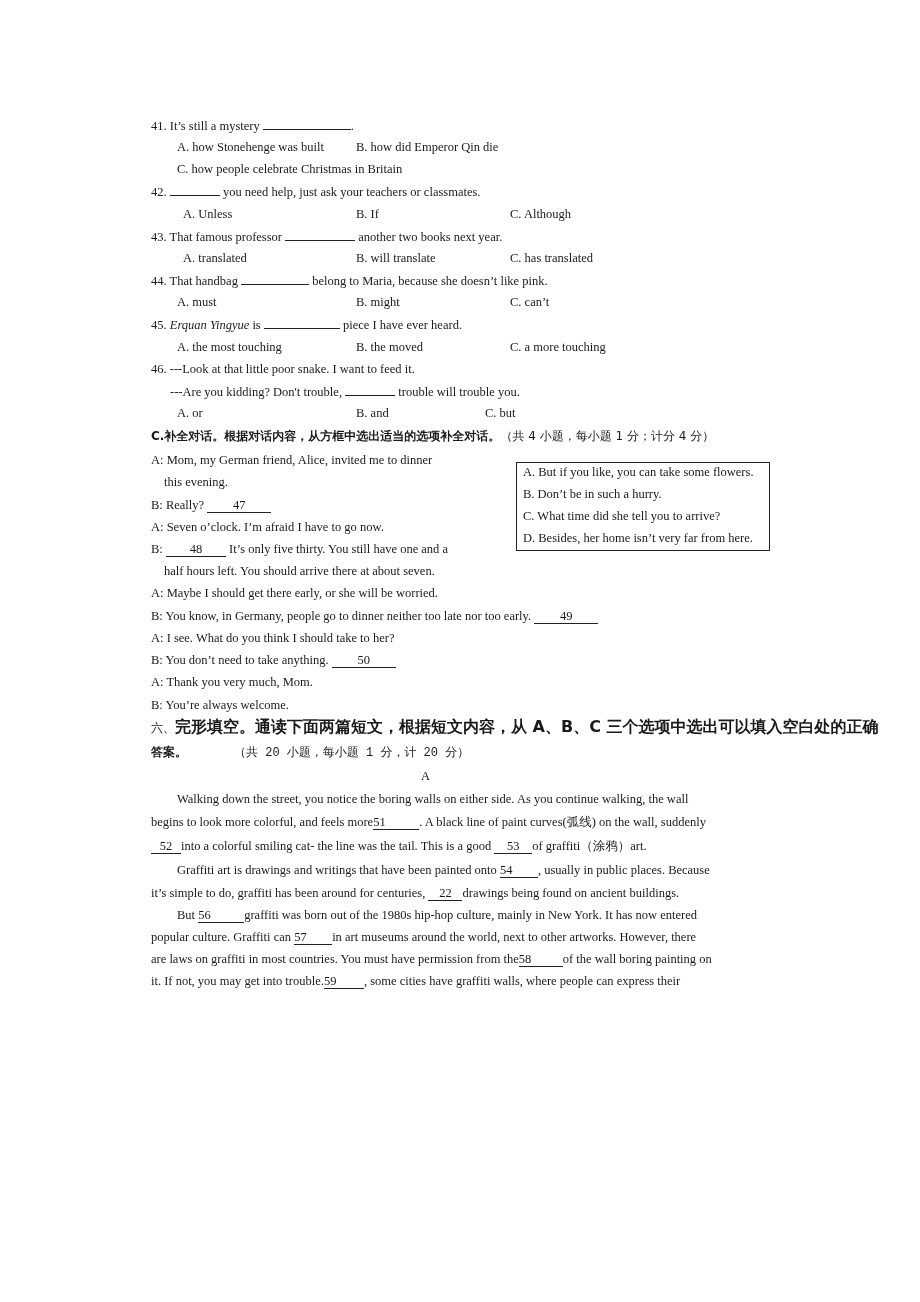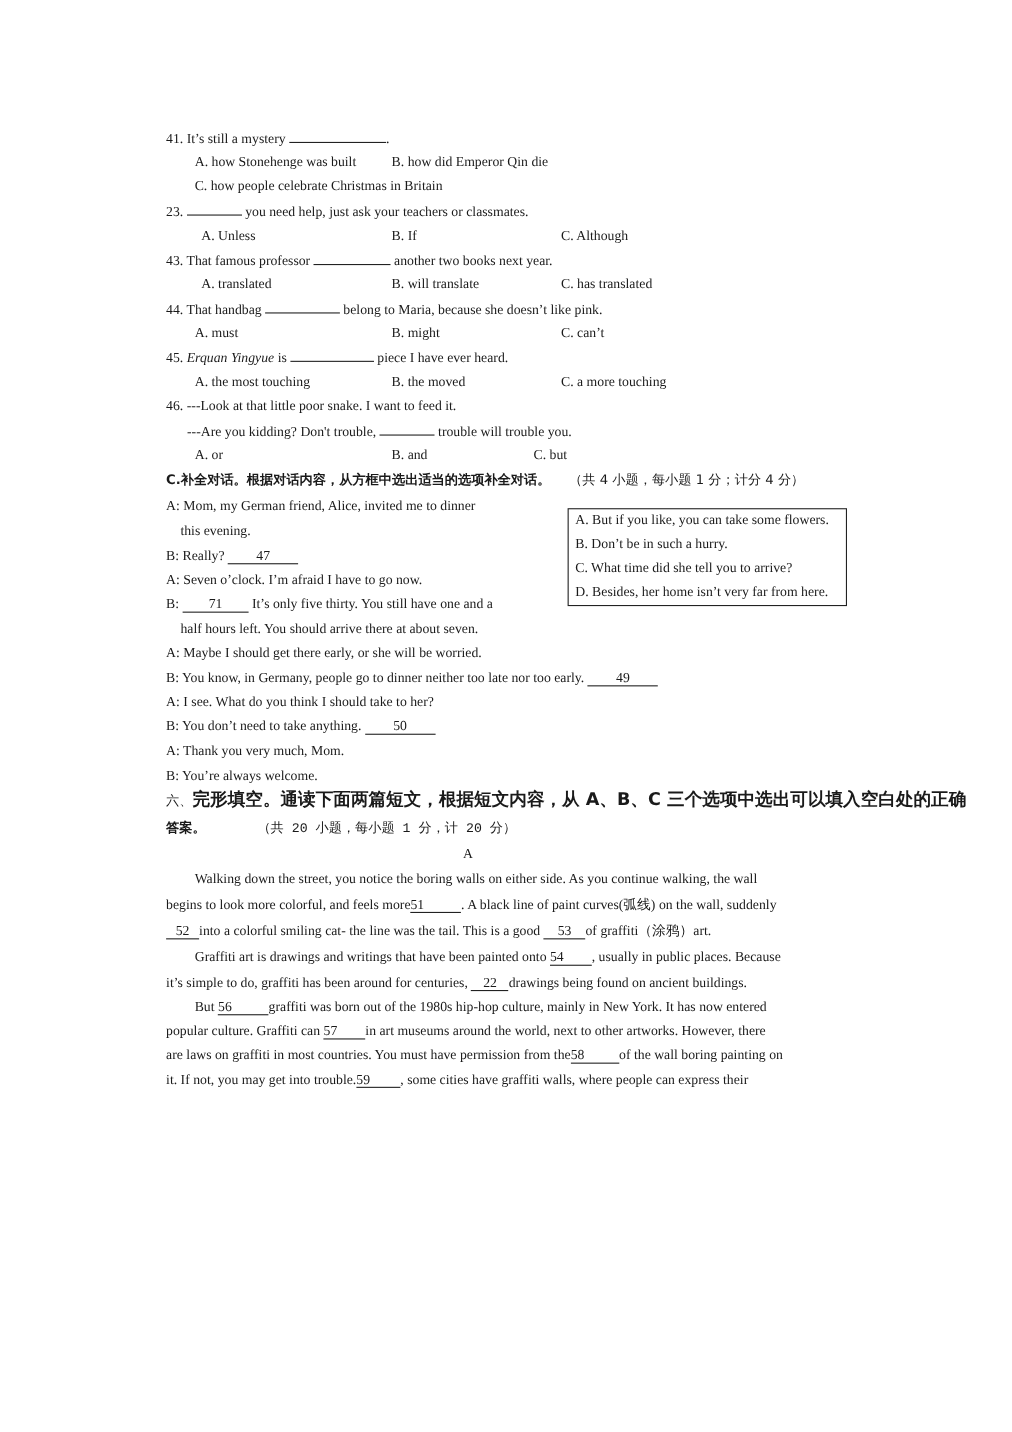--- a/index.html
+++ b/index.html
@@ -21,21 +21,21 @@
 
 <div class="ln" style="left:151px;top:117px;">
   <span>41. It’s still a mystery</span>
   <span class="blank" style="width:88px;"></span><span>.</span>
 </div>
 <div class="opt" style="left:177px;top:139px;">A. how Stonehenge was built</div>
 <div class="opt" style="left:356px;top:139px;">B. how did Emperor Qin die</div>
 <div class="opt" style="left:177px;top:161px;">C. how people celebrate Christmas in Britain</div>
 
 <div class="ln" style="left:151px;top:183px;">
-  <span>23.</span>
+  <span>42.</span>
   <span class="blank" style="width:50px;"></span>
   <span>you need help, just ask your teachers or classmates.</span>
 </div>
 <div class="opt" style="left:183px;top:206px;">A. Unless</div>
 <div class="opt" style="left:356px;top:206px;">B. If</div>
 <div class="opt" style="left:510px;top:206px;">C. Although</div>
 
 <div class="ln" style="left:151px;top:228px;">
   <span>43. That famous professor</span>
   <span class="blank" style="width:70px;"></span>
@@ -69,33 +69,33 @@
 <div class="ln" style="left:170px;top:383px;">
   <span>---Are you kidding? Don't trouble,</span>
   <span class="blank" style="width:50px;"></span>
   <span>trouble will trouble you.</span>
 </div>
 <div class="opt" style="left:177px;top:405px;">A. or</div>
 <div class="opt" style="left:356px;top:405px;">B. and</div>
 <div class="opt" style="left:485px;top:405px;">C. but</div>
 
 <div class="ln" style="left:151px;top:428px;">
-  <span class="b" style="font-family:'DejaVu Sans',sans-serif;font-size:12px;">C.补全对话。根据对话内容，从方框中选出适当的选项补全对话。</span><span style="font-family:'DejaVu Sans',sans-serif;font-size:12px;margin-left:17px;">（共 4 小题，每小题 1 分；计分 4 分）</span>
+  <span class="b" style="font-family:'DejaVu Sans',sans-serif;font-size:12px;">C.补全对话。根据对话内容，从方框中选出适当的选项补全对话。</span><span style="font-family:'DejaVu Sans',sans-serif;font-size:12px;">（共 4 小题，每小题 1 分；计分 4 分）</span>
 </div>
 
 <div class="ln" style="left:151px;top:452px;">A: Mom, my German friend, Alice, invited me to dinner</div>
 <div class="ln" style="left:164px;top:474px;">this evening.</div>
 <div class="ln" style="left:151px;top:497px;">
   <span>B: Really?</span>
   <span class="cnum" style="width:64px;">47</span>
 </div>
 <div class="ln" style="left:151px;top:519px;">A: Seven o’clock. I’m afraid I have to go now.</div>
 <div class="ln" style="left:151px;top:541px;">
   <span>B:</span>
-  <span class="cnum" style="width:60px;">71</span>
+  <span class="cnum" style="width:60px;">48</span>
   <span>It’s only five thirty. You still have one and a</span>
 </div>
 <div class="ln" style="left:164px;top:563px;">half hours left. You should arrive there at about seven.</div>
 <div class="ln" style="left:151px;top:585px;">A: Maybe I should get there early, or she will be worried.</div>
 <div class="ln" style="left:151px;top:608px;">
   <span>B: You know, in Germany, people go to dinner neither too late nor too early.</span>
   <span class="cnum" style="width:64px;">49</span>
 </div>
 <div class="ln" style="left:151px;top:630px;">A: I see. What do you think I should take to her?</div>
 <div class="ln" style="left:151px;top:652px;">

